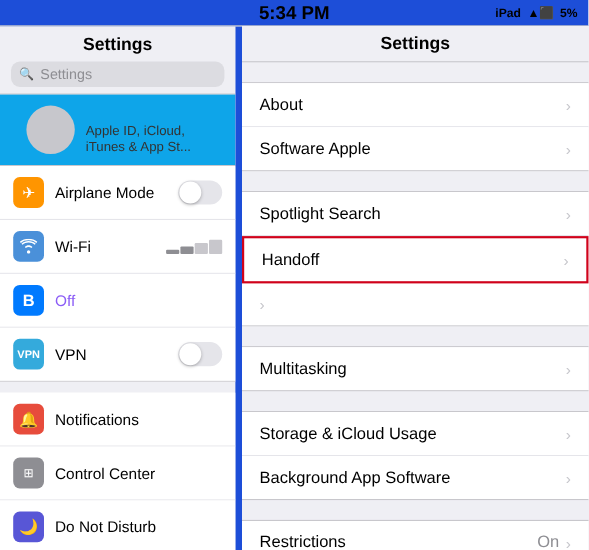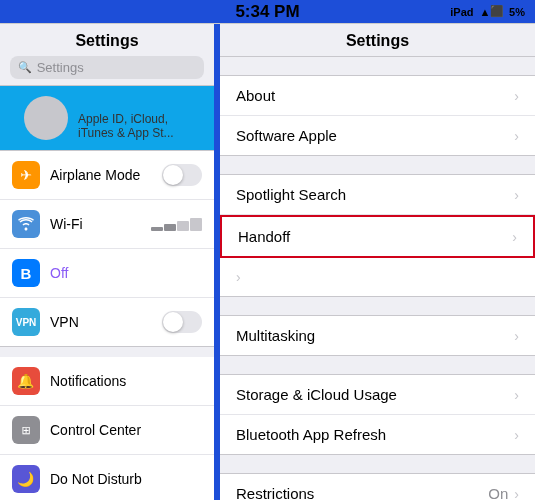--- a/index.html
+++ b/index.html
@@ -335,21 +335,21 @@
         <span class="chevron">›</span>
       </div>
     </div>
 
     <div class="right-section">
       <div class="right-item">
         <span class="right-item-label">Storage &amp; iCloud Usage</span>
         <span class="chevron">›</span>
       </div>
       <div class="right-item">
-        <span class="right-item-label">Bluetooth App Refresh</span>
+        <span class="right-item-label">Background App Software</span>
         <span class="chevron">›</span>
       </div>
     </div>
 
     <div class="right-section">
       <div class="right-item">
         <span class="right-item-label">Restrictions</span>
         <span class="right-item-value">On</span>
         <span class="chevron">›</span>
       </div>

